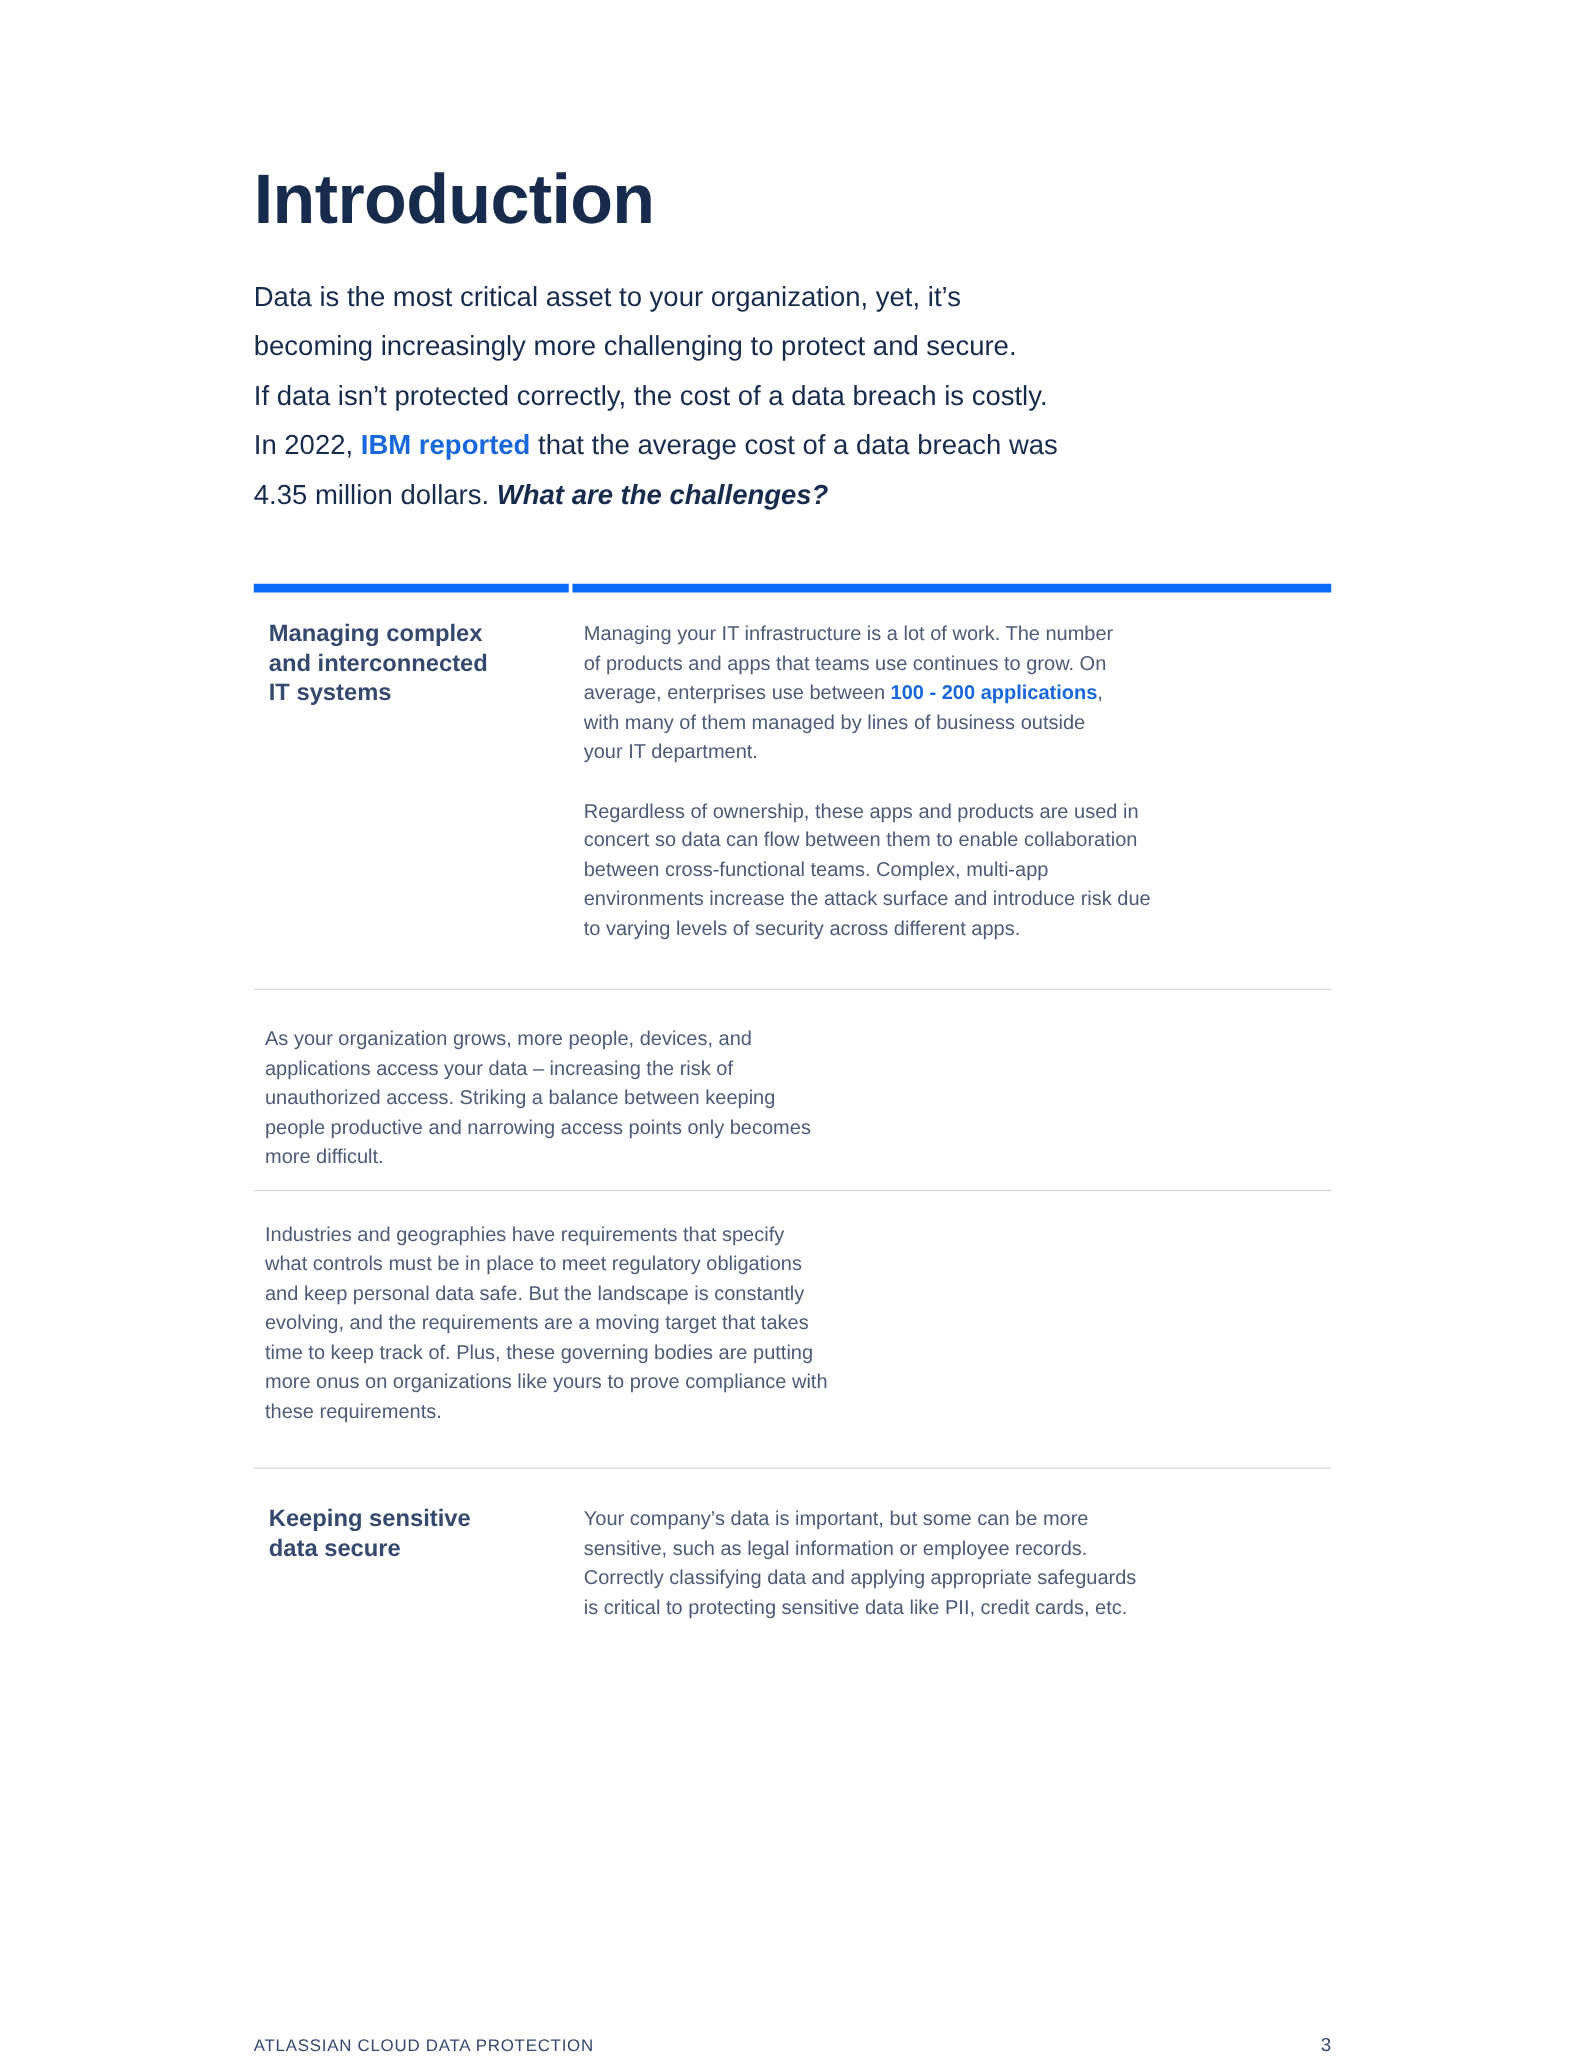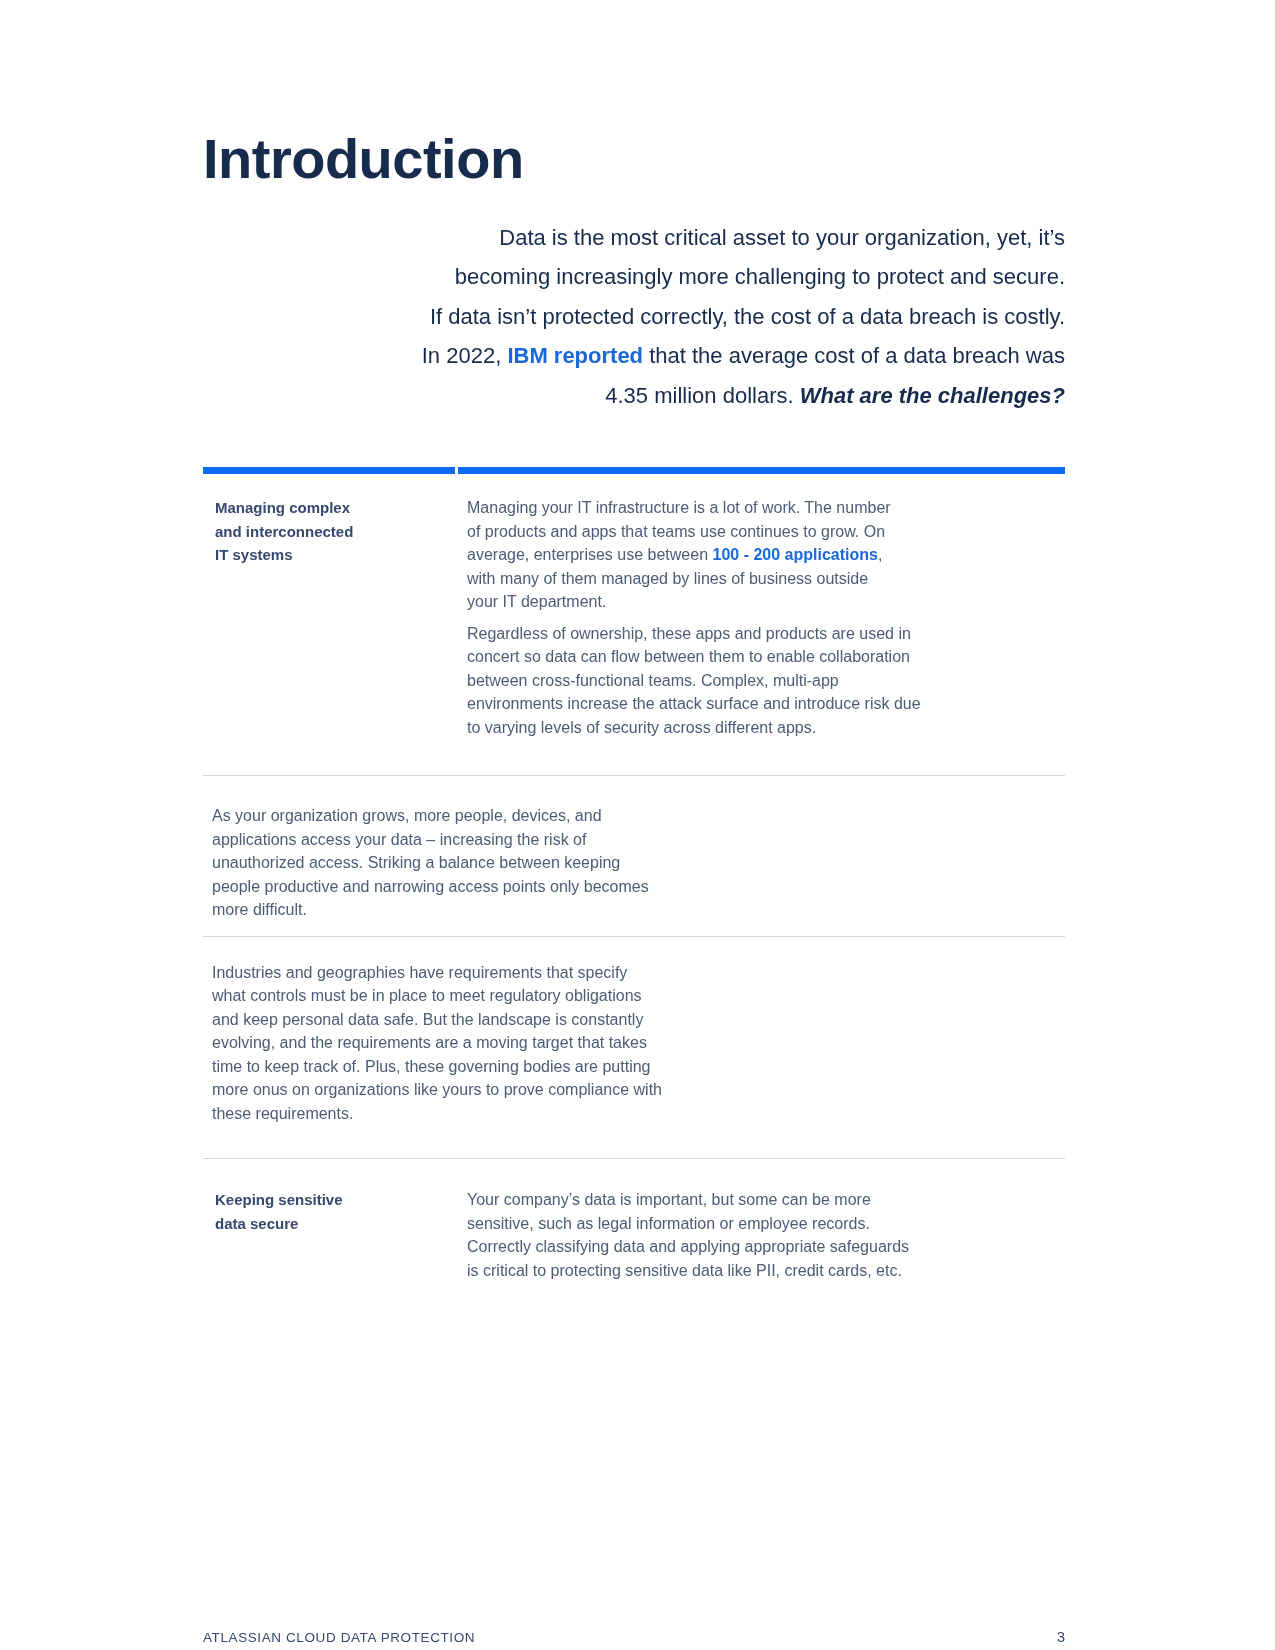--- a/index.html
+++ b/index.html
@@ -15,53 +15,52 @@
   h1.page-title {
     padding-top:128px;
     font-size:56px; line-height:1.12; font-weight:700;
     letter-spacing:-0.5px; color:var(--text_primary,#172b4d);
   }
   p.lead {
     margin-top:27px;
     font-size:22px; line-height:39.5px;
     color:var(--text_primary,#172b4d);
     white-space:pre-line;
-    text-align:right;
   }
   .lead .link { font-weight:700; }
   .q { font-weight:700; }
 
   .link { color:var(--link,#1868db); text-decoration:none; cursor:pointer; }
 
   .challenges { margin-top:52px; }
   .accent-bar { display:flex; gap:3px; height:7px; }
   .accent-bar .seg { background:var(--accent_bar,#0b6af9); }
   .accent-bar .seg1 { width:252px; }
   .accent-bar .seg2 { flex:1; }
 
   .row { display:flex; border-top:1px solid var(--divider,#d5dae2); }
   .row.r1 { border-top:none; padding:22px 0 36px; }
   .row.r2 { padding:28px 0 14px; }
   .row.r3 { padding:24px 0 33px; }
   .row.r4 { padding:29px 0 30px;justify-content:center; }
 
   .label {
     width:255px; flex-shrink:0; padding-left:12px;
-    font-size:15px; line-height:23.5px; font-weight:700;
+    font-size:19px; line-height:23.5px; font-weight:700;
     color:var(--text_label,#35486e);
     white-space:pre-line;
   }
   .rowbody {
     flex:1; padding-left:9px;
     font-size:16px; line-height:23.5px;
     color:var(--text_secondary,#4c5b76);
     white-space:pre-line;
   }
   .rowbody p { margin:0; }
-  .rowbody p + p { margin-top:8px; }
+  .rowbody p + p { margin-top:24px; }
   .rowbody .link { font-weight:700; }
 
   footer {
     position:absolute; left:203px; right:210px; top:1628px;
     display:flex; justify-content:space-between; align-items:baseline;
     color:var(--text_label,#2b3c5e);
   }
   .footer-title { font-size:13.5px; letter-spacing:0.6px; }
   .footer-page  { font-size:15px; }
 </style>

